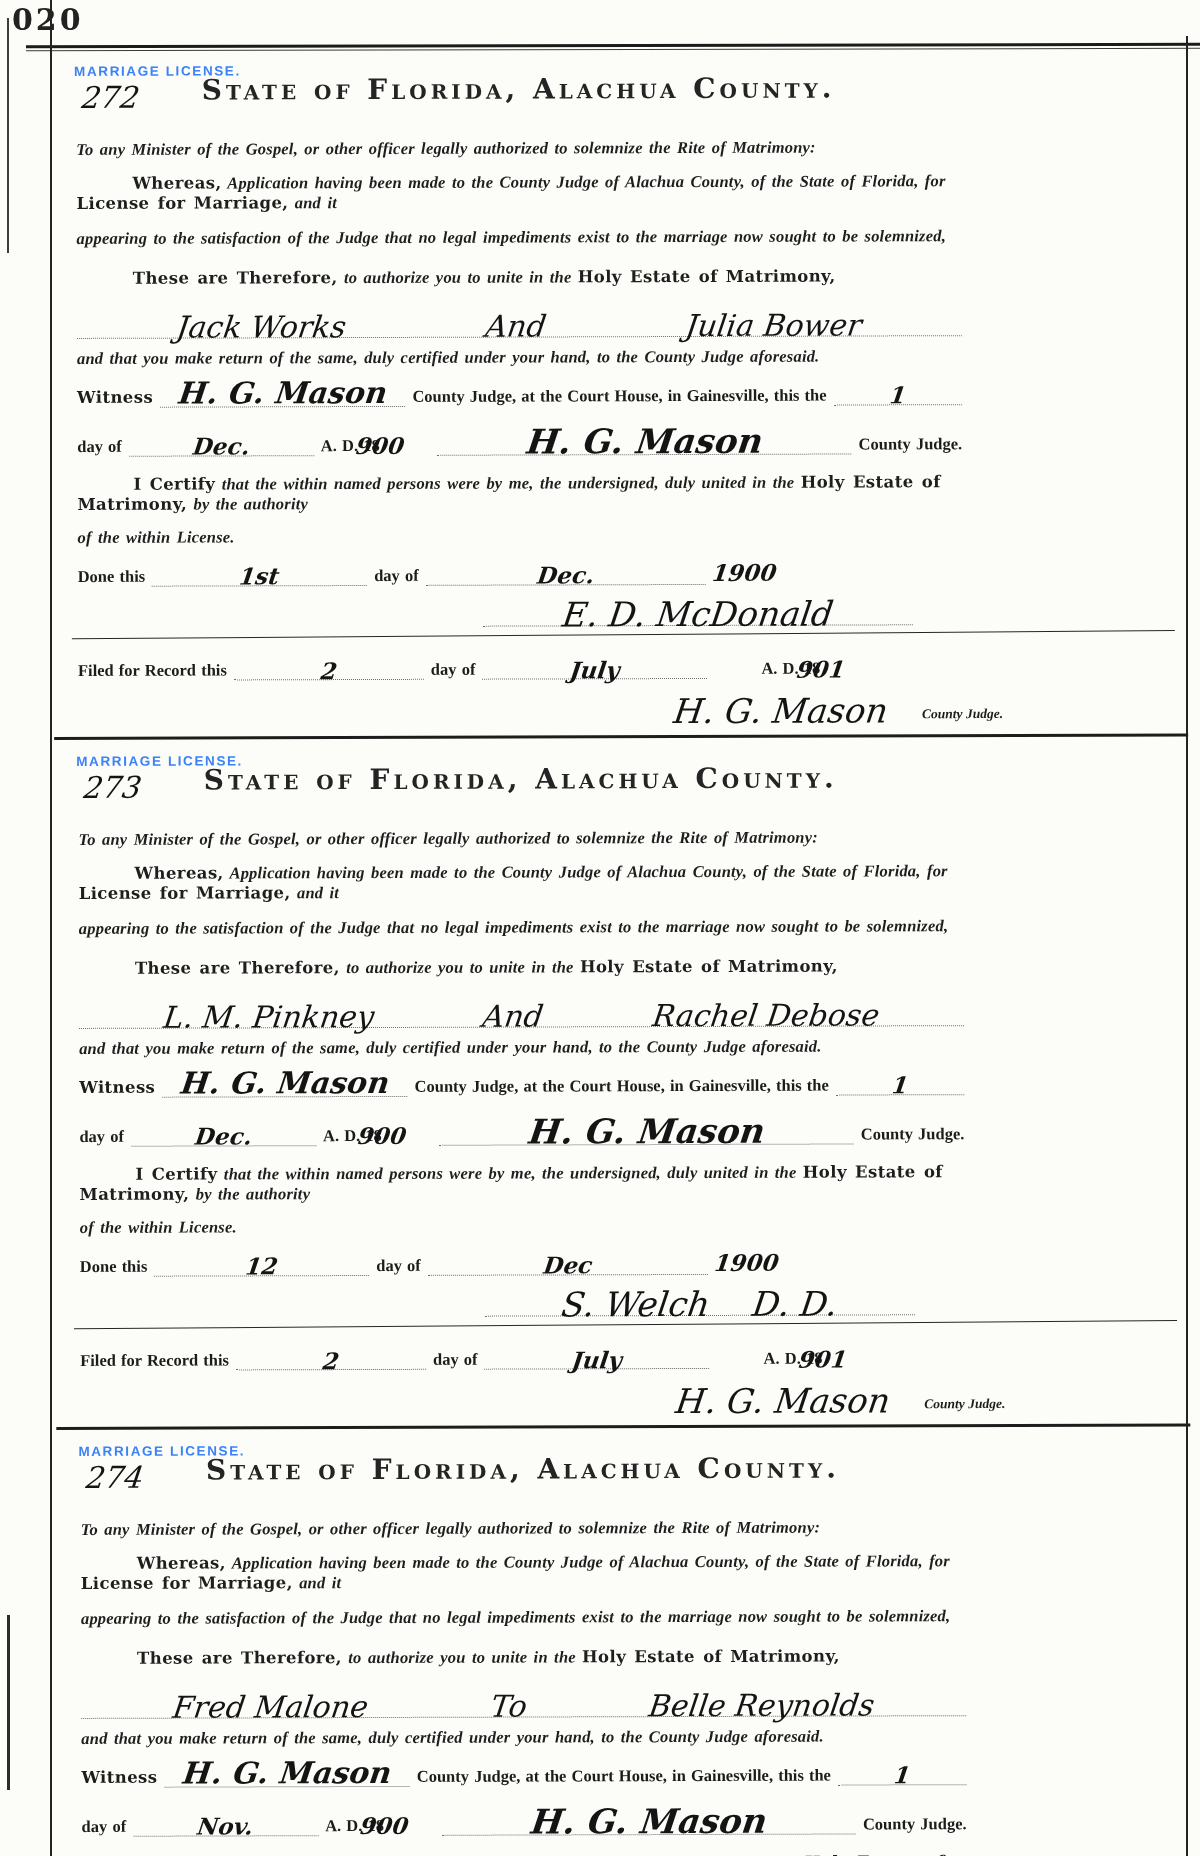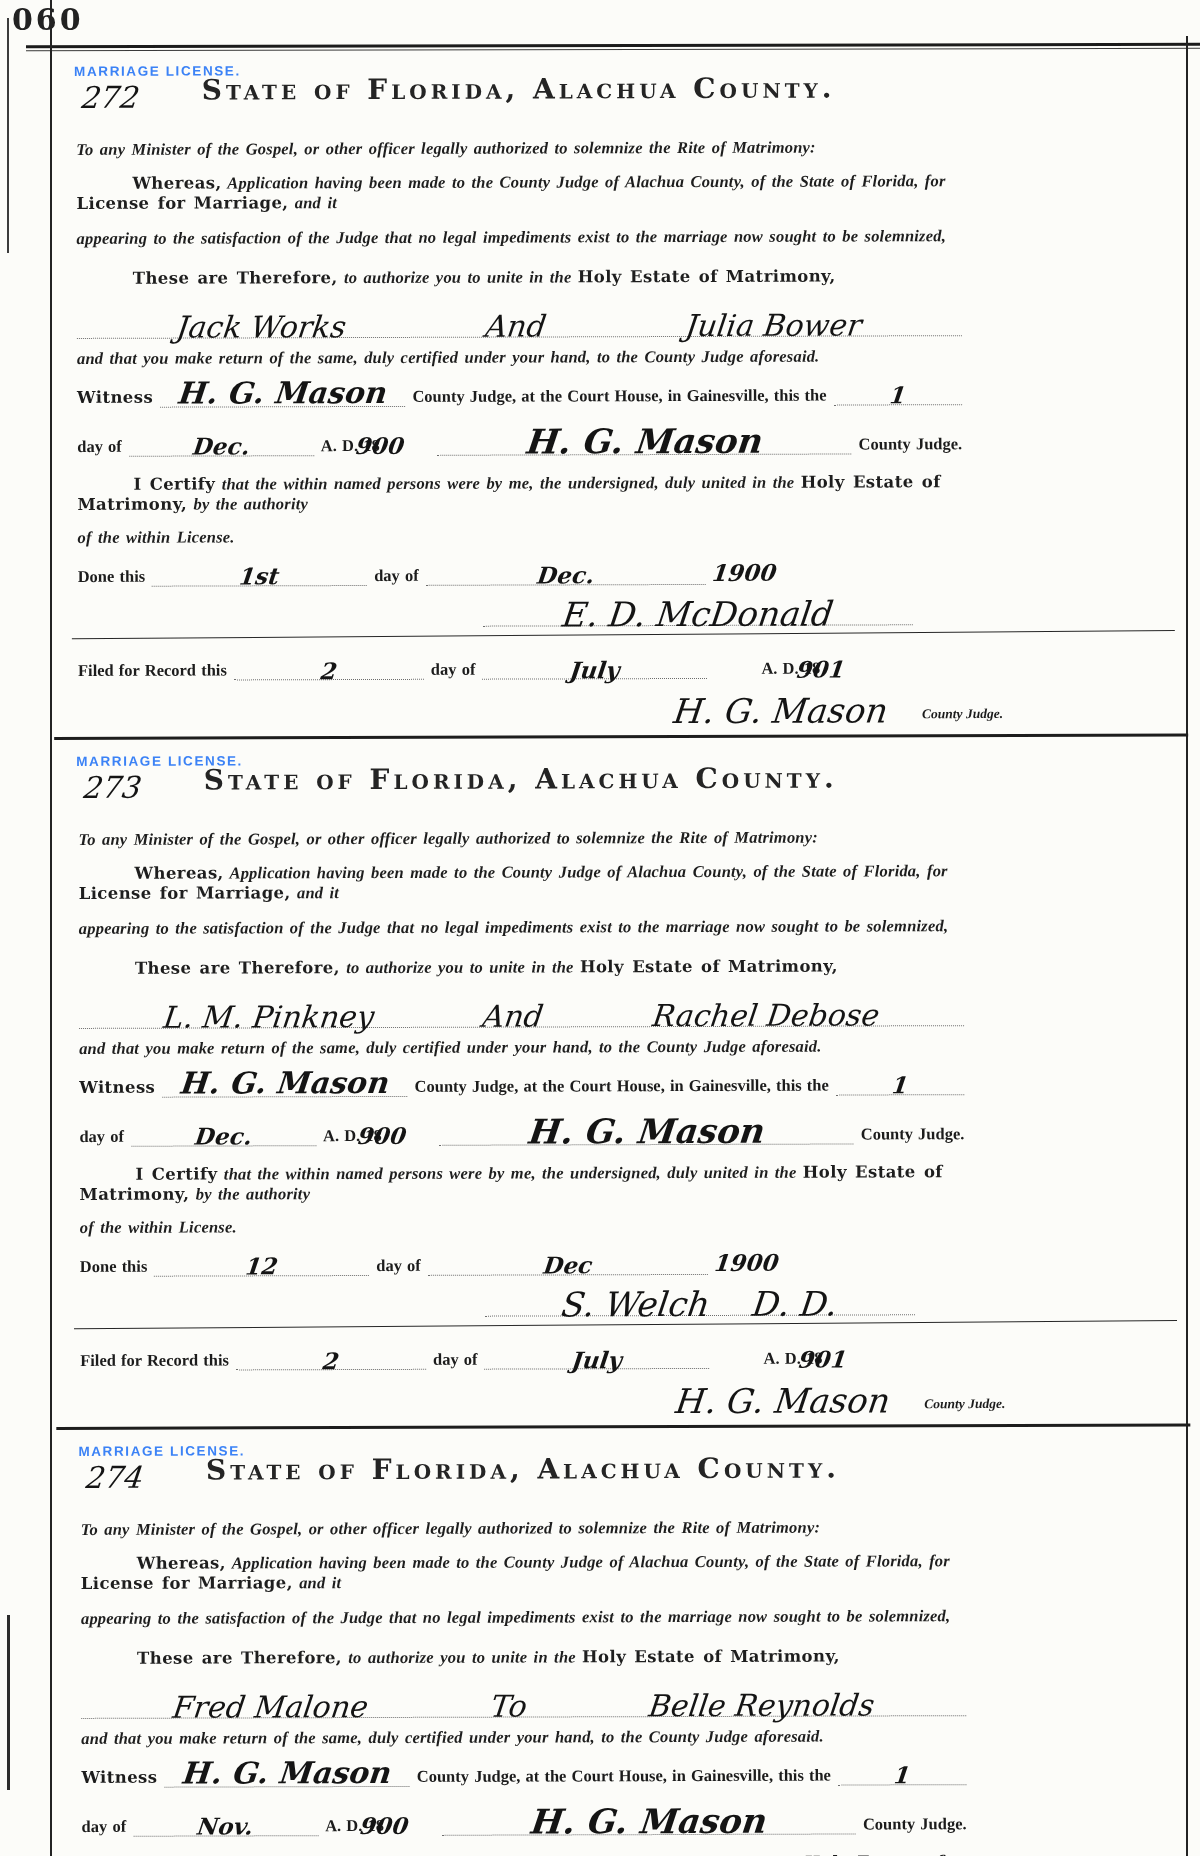--- a/index.html
+++ b/index.html
@@ -57,21 +57,21 @@
   .filed-row{margin-top:18px;}
   .filed-row .slot-day{flex:0 0 190px;}
   .filed-row .slot-month{flex:0 0 225px;}
   .filed-sig-row{display:flex;justify-content:flex-end;align-items:flex-end;gap:34px;margin:0 -40px 0 0;height:46px;}
   .filed-sig-row .hand{position:relative;bottom:-6px;}
   .cj-small{font:italic 700 13.5px "Liberation Serif",serif;position:relative;bottom:2px;}
 </style>
 </head>
 <body>
 
-<div class="page-number">060</div>
+<div class="page-number">020</div>
 <div class="rule-top"></div>
 <div class="rule-top-sub"></div>
 <div class="rule-left"></div>
 <div class="edge-left-a"></div>
 <div class="edge-left-b"></div>
 <div class="rule-right"></div>
 
 <div id="sections">
   <section class="record">
     <div class="rec-head">

